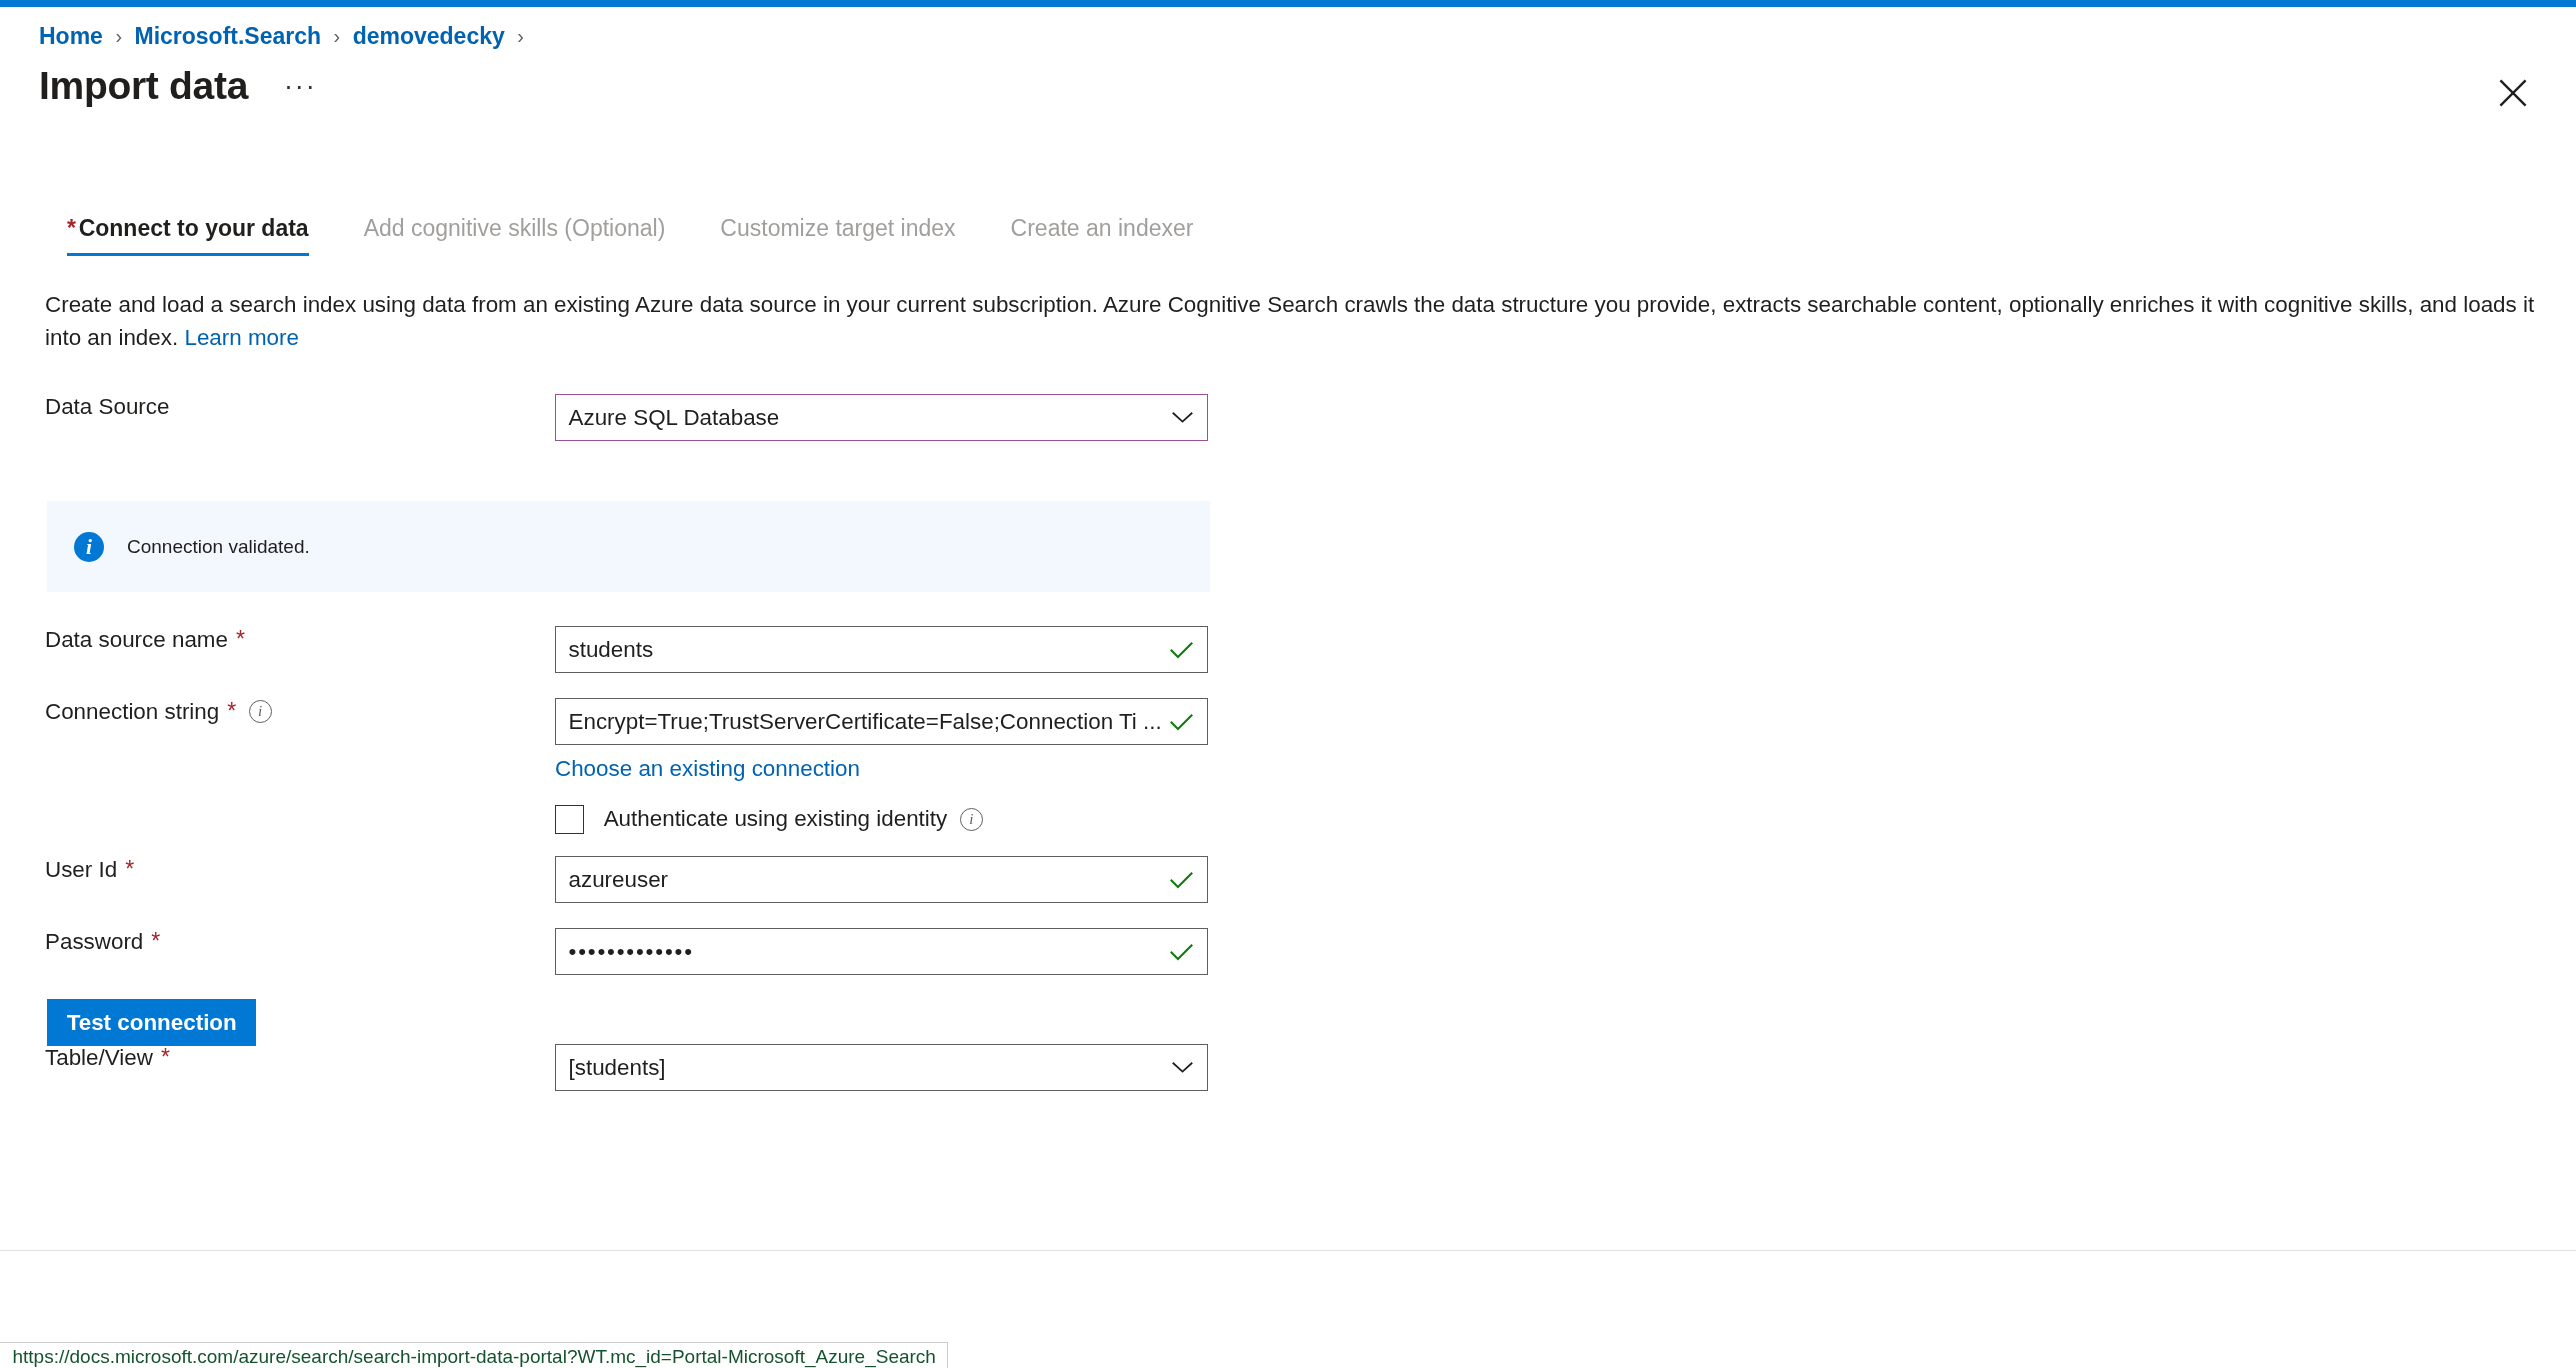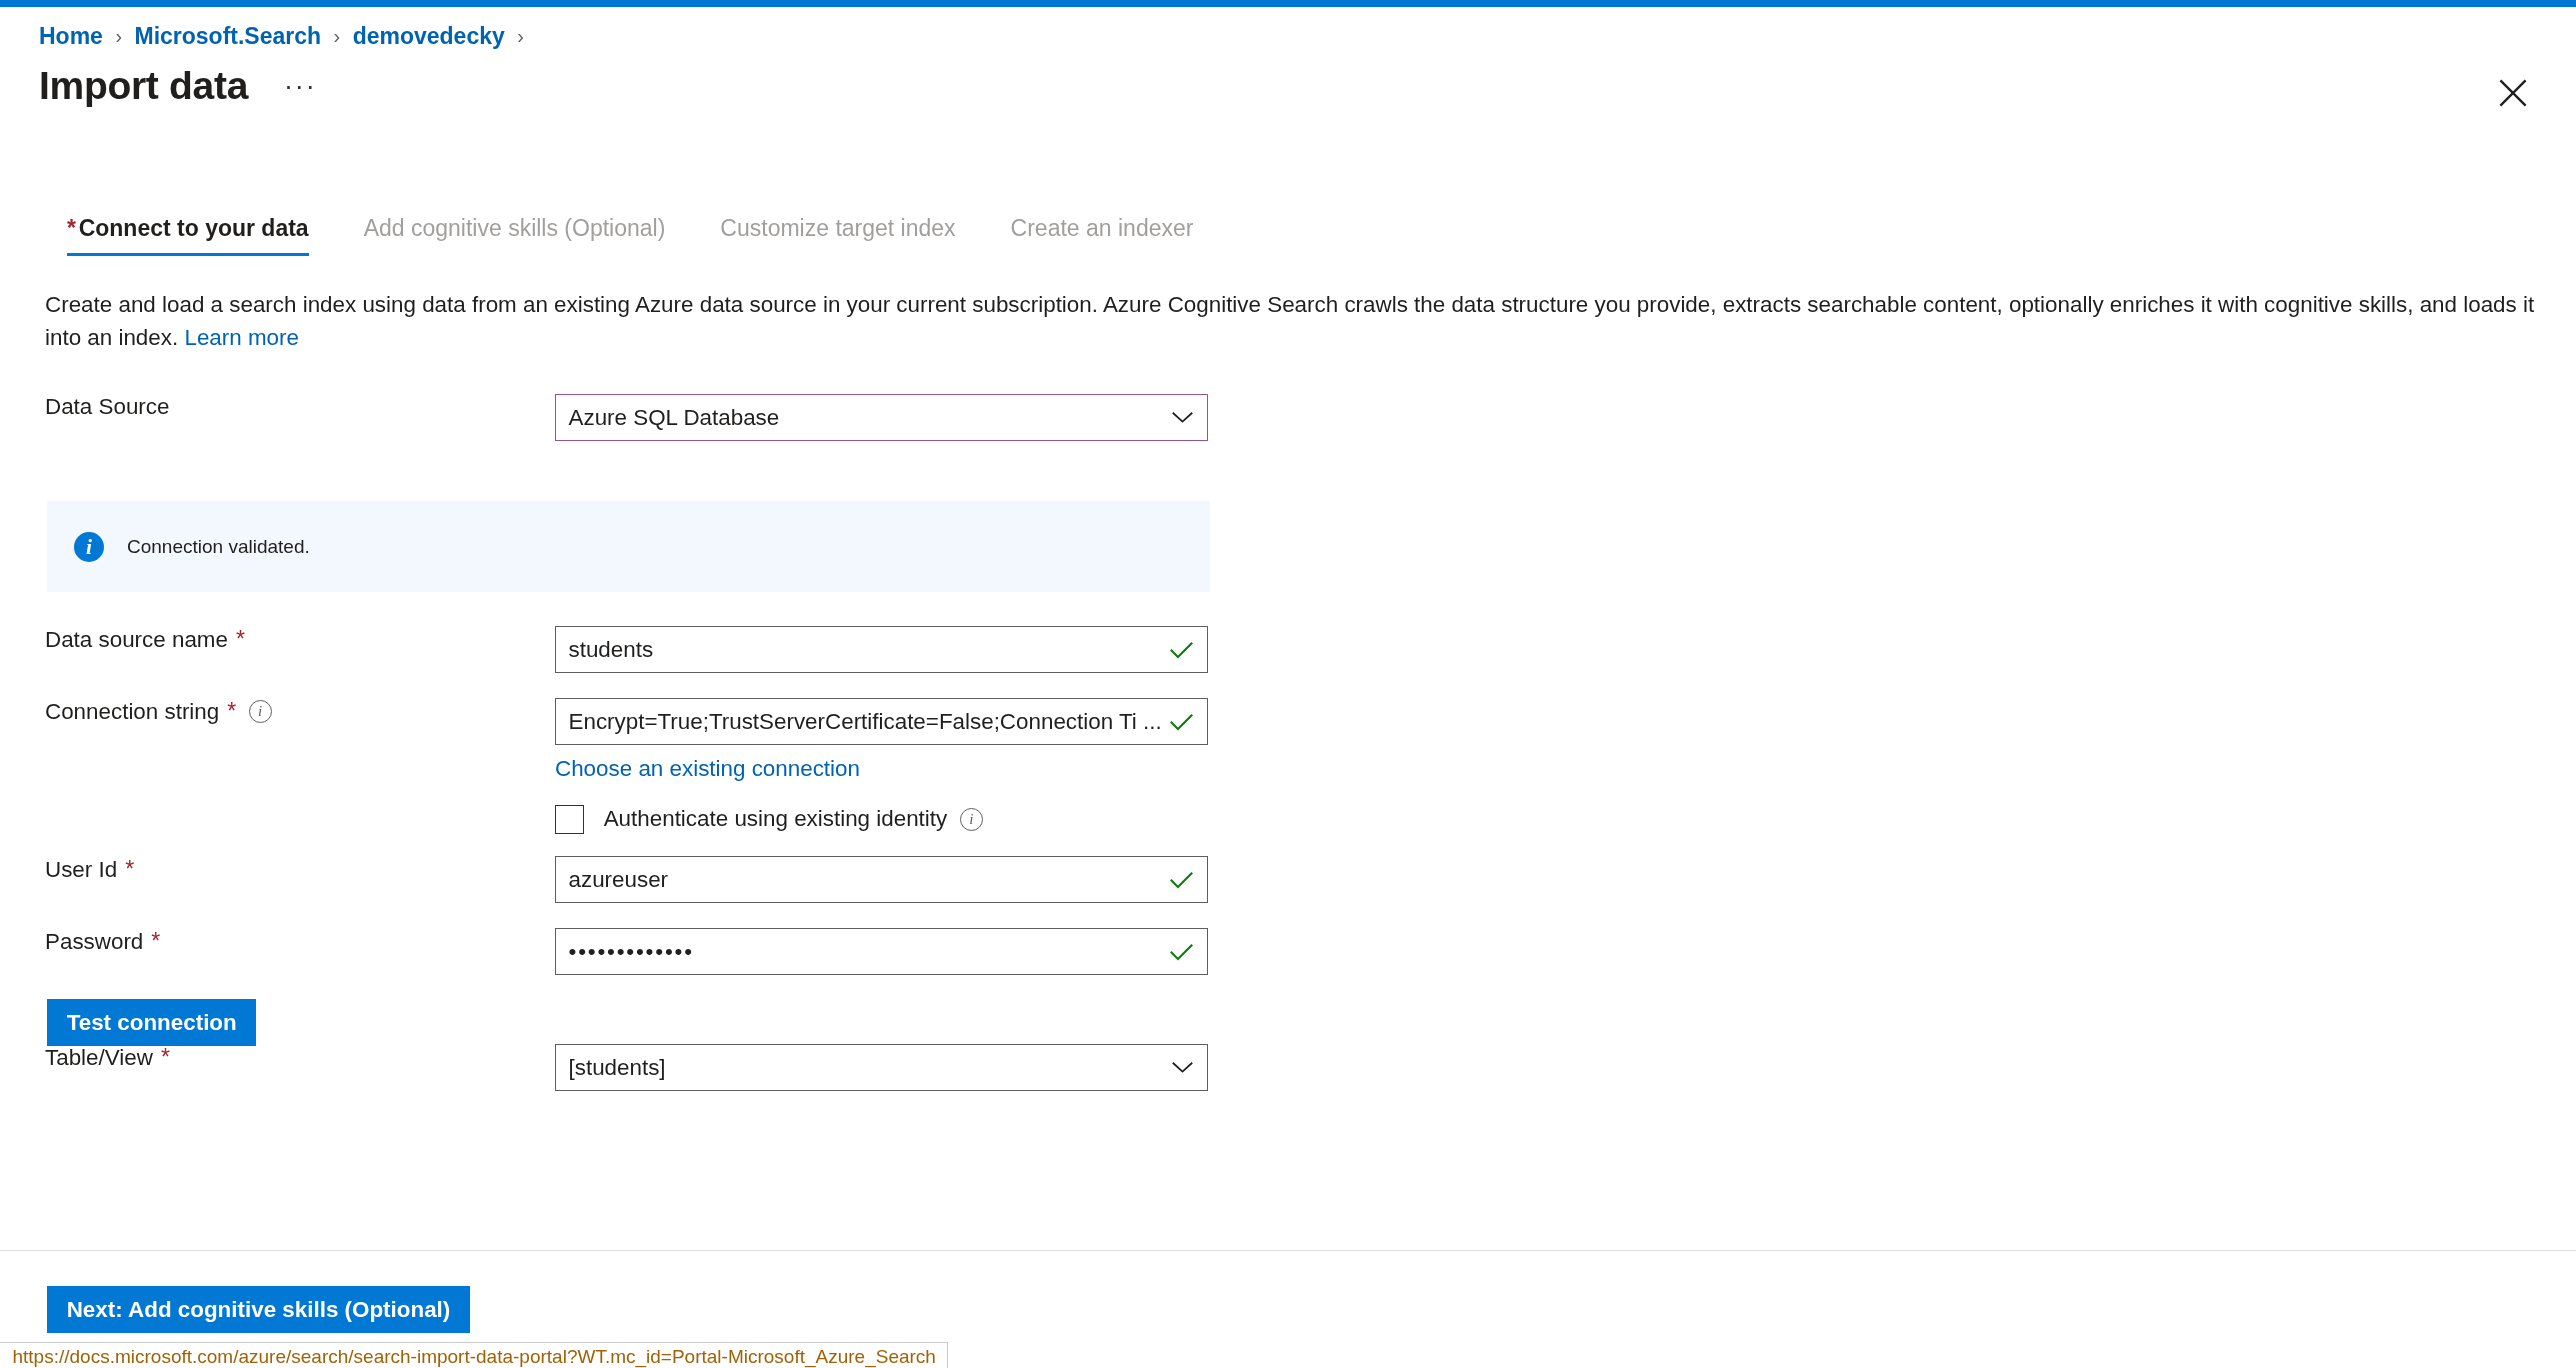--- a/index.html
+++ b/index.html
@@ -295,21 +295,21 @@
   }
   .status-bar {
     position: absolute;
     left: 0;
     bottom: 0;
     height: 27px;
     background: #ffffff;
     border-top: 0.9px solid #cccccc;
     border-right: 0.9px solid #cccccc;
     font-size: 19px;
-    color: #a16207;
+    color: #14532d;
     padding: 2.7px 10.7px 0 12.5px;
     white-space: nowrap;
   }
 </style>
 </head>
 <body>
 
 <div class="page">
 
   <div class="top-accent"></div>
@@ -471,20 +471,17 @@
           <svg width="23" height="14.3" viewBox="0 0 26 16">
               <polyline points="2,3 13,13 24,3" fill="none" stroke="#201f1e" stroke-width="2"></polyline>
             </svg>
         </span>
       </div>
     </div>
   </div>
 
   <div class="footer-sep"></div>
 
-  <div class="footer">
-    <button class="btn-primary">Next: Add cognitive skills (Optional)</button>
-  </div>
 
   <div class="status-bar">https://docs.microsoft.com/azure/search/search-import-data-portal?WT.mc_id=Portal-Microsoft_Azure_Search</div>
 
 </div>
 
 
 </body></html>

